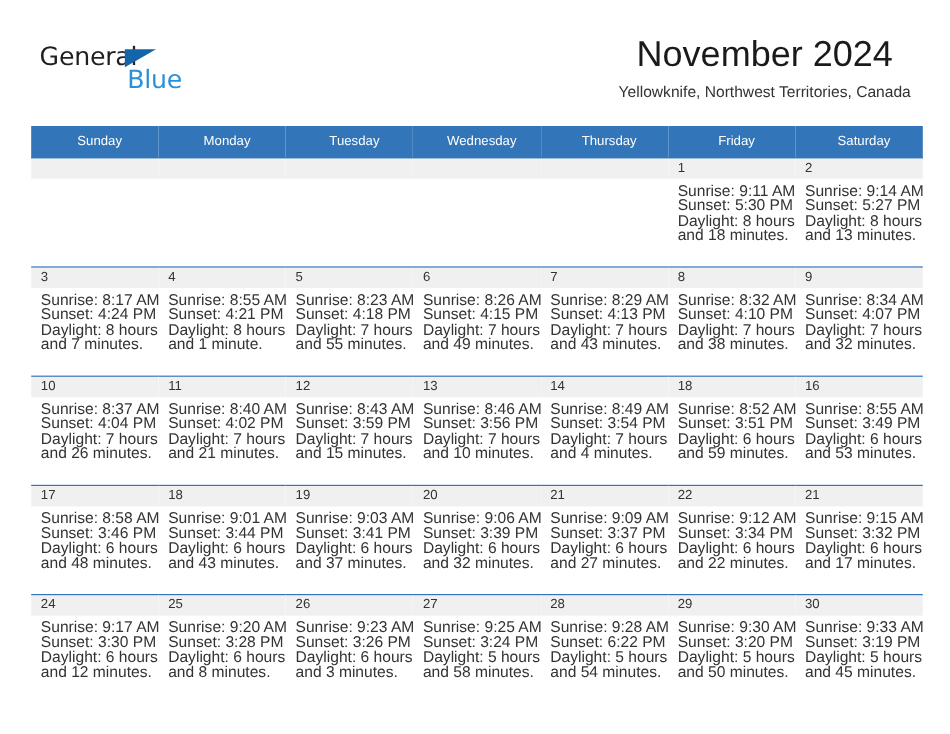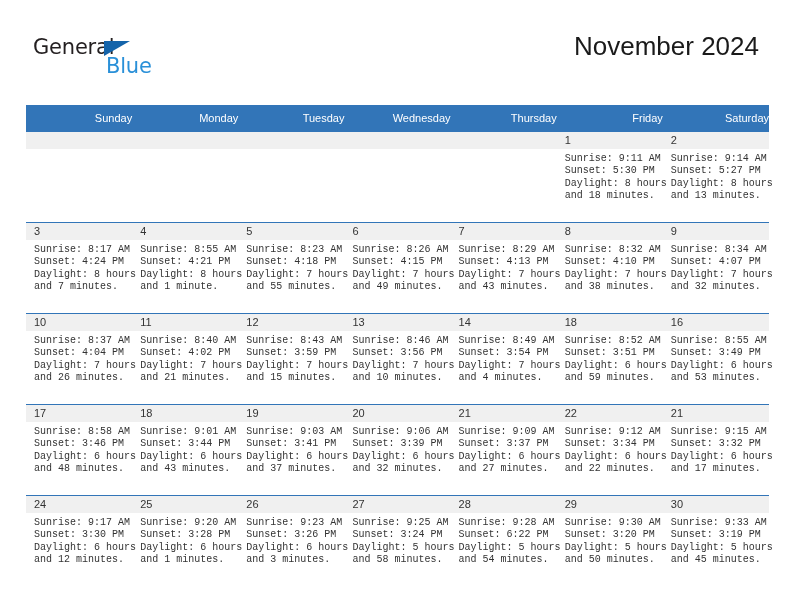--- a/index.html
+++ b/index.html
@@ -71,21 +71,21 @@
     line-height: 22px;
   }
 
   .title-block {
     position: absolute;
     right: 33px;
     top: 30px;
     text-align: right;
   }
   .cal-title {
-    font-size: 26px;
+    font-size: 30px;
     color: #1a1a1a;
     font-weight: normal;
     line-height: 32px;
     white-space: nowrap;
     font-family: "Liberation Sans", sans-serif;
     text-align: center;
   }
   .cal-subtitle {
     margin-top: 7px;
     font-size: 13px;
@@ -104,21 +104,21 @@
     border-collapse: collapse;
     table-layout: fixed;
   }
   .calendar col { width: 106.14px; }
 
   thead th {
     background: #3275b8;
     color: #ffffff;
     font-size: 11px;
     font-weight: normal;
-    text-align: right;
+    text-align: center;
     padding: 5px 0 5px 8px;
     height: 16px;
     line-height: 14px;
     font-family: "Liberation Sans", sans-serif;
   }
 
   tbody tr.week {
     border-top: 1px solid #3275b8;
   }
   tbody td.day {
@@ -135,42 +135,43 @@
     background: #f0f0f0;
     height: 17px;
     line-height: 17px;
     padding: 0 0 0 8px;
     font-size: 11px;
     color: #333333;
     box-sizing: border-box;
   }
   .day-body {
     padding: 4px 6px 0 8px;
-    font-size: 10px;
+    font-size: 13px;
     line-height: 12.4px;
     color: #333333;
-    font-family: Liberation Mono, monospace;
+    font-family: Liberation Sans, sans-serif;
   }
   .day-body div { white-space: nowrap; }
 </style>
 </head>
 <body>
 
 <div class="page">
 
   <div class="topbar">
 
     <div class="logo">
       <span class="logo-general">General</span>
       <span class="logo-tri"></span>
       <span class="logo-blue">Blue</span>
     </div>
 
     <div class="title-block">
       <div class="cal-title">November 2024</div>
+      <div class="cal-subtitle">Yellowknife, Northwest Territories, Canada</div>
     </div>
 
   </div>
 
   <table class="calendar">
     <colgroup>
       <col>
         <col>
         <col>
         <col>
@@ -464,21 +465,21 @@
             <div>Daylight: 6 hours</div>
             <div>and 12 minutes.</div>
           </div>
         </td>
         <td class="day">
           <div class="daynum-band">25</div>
           <div class="day-body">
             <div>Sunrise: 9:20 AM</div>
             <div>Sunset: 3:28 PM</div>
             <div>Daylight: 6 hours</div>
-            <div>and 1 minutes.</div>
+            <div>and 8 minutes.</div>
           </div>
         </td>
         <td class="day">
           <div class="daynum-band">26</div>
           <div class="day-body">
             <div>Sunrise: 9:23 AM</div>
             <div>Sunset: 3:26 PM</div>
             <div>Daylight: 6 hours</div>
             <div>and 3 minutes.</div>
           </div>

